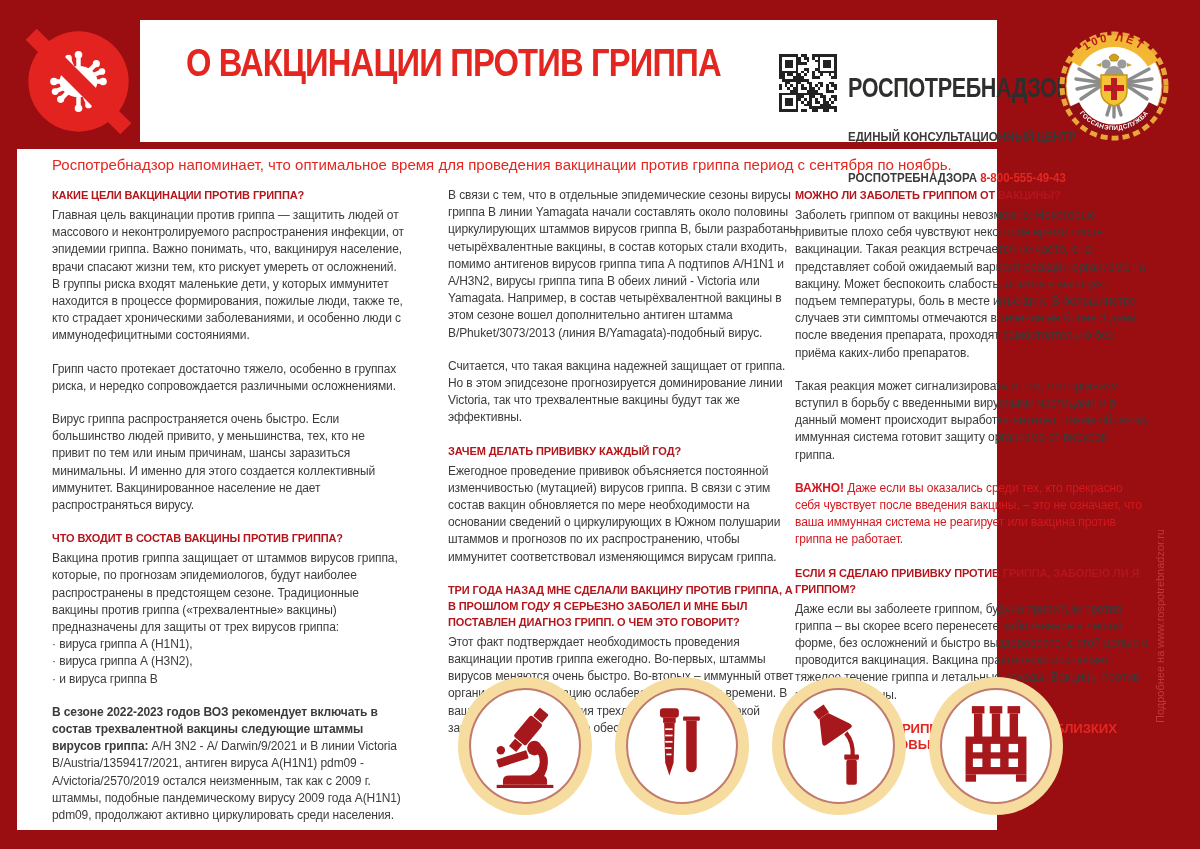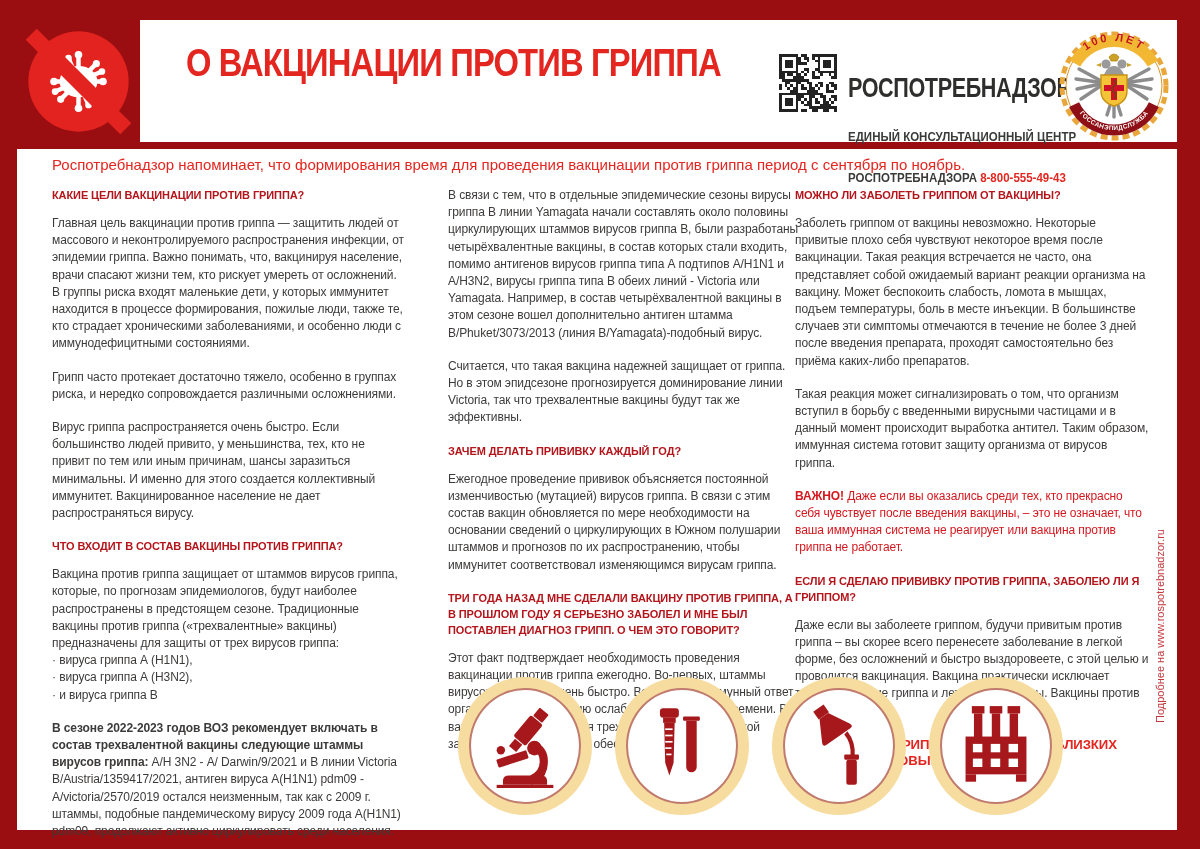--- a/index.html
+++ b/index.html
@@ -1,18 +1,18 @@
 <!DOCTYPE html>
 <html lang="ru"><head>
 <meta charset="utf-8">
 <style>
   html,body{margin:0;padding:0;background:#777;}
   .poster{position:relative;width:1200px;height:849px;background:#9A0E11;overflow:hidden;
           font-family:"Liberation Sans",sans-serif;}
-  .panel{position:absolute;left:17px;top:20px;width:1160px;height:810px;background:#ffffff;}
+  .panel{position:absolute;left:17px;top:20px;width:980px;height:810px;background:#ffffff;}
 
   
   .virus-badge{position:absolute;left:0;top:0;width:123px;height:122px;background:#9A0E11;}
   .virus-badge svg{position:absolute;left:8px;top:8px;}
   .divider{position:absolute;left:0;top:122px;width:100%;height:7px;background:#9A0E11;}
 
   .title-wrap{position:absolute;left:118px;top:22px;width:570px;text-align:center;color:#E42620;}
   .title-line{font-weight:bold;font-size:39px;line-height:42px;letter-spacing:-1px;
               display:inline-block;transform:scaleX(.84);transform-origin:center;white-space:nowrap;}
   .subtitle-line{font-weight:bold;font-size:26px;line-height:30px;letter-spacing:-.5px;
@@ -39,21 +39,21 @@
 
   
   .col{position:absolute;top:167px;font-size:12px;line-height:17.2px;color:#3D3B3A;letter-spacing:-.1px;}
   .col1{left:35px;width:352px;}
   .col2{left:431px;width:352px;}
   .col3{left:778px;width:354px;}
   .h{font-size:11px;font-weight:bold;color:#B4151B;line-height:16px;margin:16px 0 3px 0;}
   .col > .h:first-child{margin-top:0;}
   .para{margin:16px 0 0 0;}
   .col > .para:first-child{margin-top:0;}
-  .h + .para{margin-top:12px;}
+  .h + .para{margin-top:4px;}
   .pre{white-space:pre-line;}
   .red{color:#D5171E;}
   .closing{font-size:13.2px;font-weight:bold;color:#E42620;line-height:16px;margin-top:17px;white-space:pre-line;}
 
   
   .circle{position:absolute;top:657px;width:134px;height:138px;border-radius:50%;background:#F7DCA0;}
   .circle .inner{position:absolute;left:11px;top:11px;right:11px;bottom:11px;border-radius:50%;
                  background:#fff;border:2px solid #C07B6E;display:flex;align-items:center;justify-content:center;}
   .c1{left:441px;} .c2{left:598px;} .c3{left:755px;} .c4{left:912px;}
 
@@ -593,21 +593,21 @@
       <text font-size="11" font-weight="bold" fill="#C41420" letter-spacing="2.5">
         <textPath href="#arcTop" startOffset="50%" text-anchor="middle">100 ЛЕТ</textPath>
       </text>
 
       <path id="arcBot" d="M15.1,73.6 A44,44 0 0 0 94.9,73.6" fill="none" stroke="#8E1016" stroke-width="11"></path>
       <text font-size="6.4" font-weight="bold" fill="#ffffff" letter-spacing=".4">
         <textPath href="#arcBot" startOffset="50%" text-anchor="middle">ГОССАНЭПИДСЛУЖБА</textPath>
       </text>
     </svg>
 
-    <div class="intro">Роспотребнадзор напоминает, что формирования время для проведения вакцинации против гриппа период с сентября по ноябрь.</div>
+    <div class="intro">Роспотребнадзор напоминает, что оптимальное время для проведения вакцинации против гриппа период с сентября по ноябрь.</div>
 
     <div class="col col1">
       <div class="h">КАКИЕ ЦЕЛИ ВАКЦИНАЦИИ ПРОТИВ ГРИППА?</div>
       <p class="para">Главная цель вакцинации против гриппа — защитить людей от массового и неконтролируемого распространения инфекции, от эпидемии гриппа. Важно понимать, что, вакцинируя население, врачи спасают жизни тем, кто рискует умереть от осложнений. В группы риска входят маленькие дети, у которых иммунитет находится в процессе формирования, пожилые люди, также те, кто страдает хроническими заболеваниями, и особенно люди с иммунодефицитными состояниями.</p>
       <p class="para">Грипп часто протекает достаточно тяжело, особенно в группах риска, и нередко сопровождается различными осложнениями.</p>
       <p class="para">Вирус гриппа распространяется очень быстро. Если большинство людей привито, у меньшинства, тех, кто не привит по тем или иным причинам, шансы заразиться минимальны. И именно для этого создается коллективный иммунитет. Вакцинированное население не дает распространяться вирусу.</p>
       <div class="h">ЧТО ВХОДИТ В СОСТАВ ВАКЦИНЫ ПРОТИВ ГРИППА?</div>
       <p class="para pre">Вакцина против гриппа защищает от штаммов вирусов гриппа, которые, по прогнозам эпидемиологов, будут наиболее распространены в предстоящем сезоне. Традиционные вакцины против гриппа («трехвалентные» вакцины) предназначены для защиты от трех вирусов гриппа:
 · вируса гриппа А (H1N1),
 · вируса гриппа А (H3N2),

